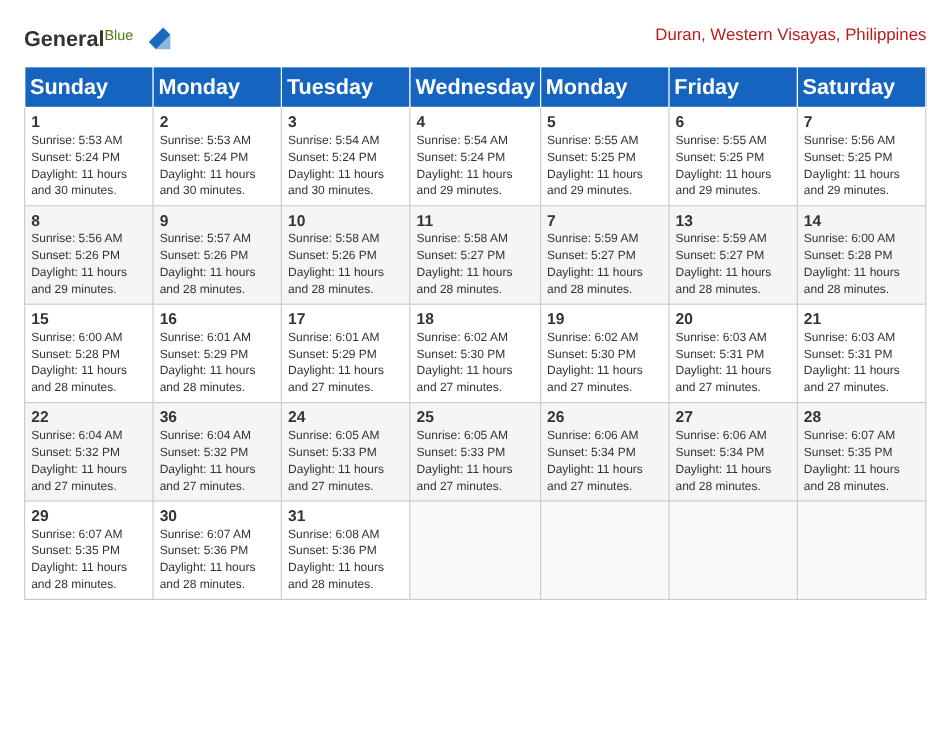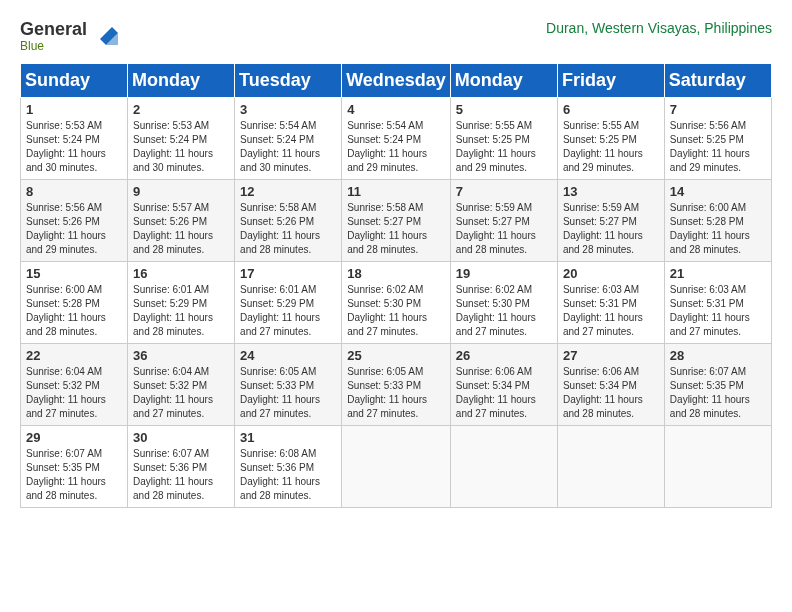--- a/index.html
+++ b/index.html
@@ -15,21 +15,20 @@
       align-items: flex-start;
       justify-content: space-between;
       margin-bottom: 10px;
     }
     .logo {
       display: flex;
       align-items: center;
     }
     .logo-text {
       display: flex;
-      flex-direction: column;
       line-height: 1.1;
     }
     .title-section {
       text-align: right;
     }
     .calendar {
       width: 100%;
       border-collapse: collapse;
       font-size: 11px;
     }
@@ -80,21 +79,21 @@
     <div class="logo-text">
       <span style="font-weight:bold;font-size:18px;color:#333;">General</span>
       <span style="font-weight:normal;font-size:12px;color:#4d7c0f;">Blue</span>
     </div>
     <svg width="30" height="30" viewBox="0 0 30 30" style="margin-left:3px;margin-top:-5px;">
       <polygon points="10,20 22,8 28,14 16,26" fill="#1a6bbf"></polygon>
       <polygon points="16,26 28,14 28,26" fill="#1a6bbf" opacity="0.5"></polygon>
     </svg>
   </div>
   <div class="title-section">
-    <div style="font-size:14px;color:#15803d;">Duran, Western Visayas, Philippines</div>
+    <div style="font-size:14px;color:#b91c1c;">Duran, Western Visayas, Philippines</div>
   </div>
 </div>
 
 <table class="calendar">
   <thead>
     <tr>
       <th>Sunday</th>
       <th>Monday</th>
       <th>Tuesday</th>
       <th>Wednesday</th>
@@ -118,21 +117,21 @@
         <td><span class="day-number">6</span>
 <span class="day-info">Sunrise: 5:55 AM<br>Sunset: 5:25 PM<br>Daylight: 11 hours and 29 minutes.</span></td>
         <td><span class="day-number">7</span>
 <span class="day-info">Sunrise: 5:56 AM<br>Sunset: 5:25 PM<br>Daylight: 11 hours and 29 minutes.</span></td>
       </tr>
       <tr>
         <td><span class="day-number">8</span>
 <span class="day-info">Sunrise: 5:56 AM<br>Sunset: 5:26 PM<br>Daylight: 11 hours and 29 minutes.</span></td>
         <td><span class="day-number">9</span>
 <span class="day-info">Sunrise: 5:57 AM<br>Sunset: 5:26 PM<br>Daylight: 11 hours and 28 minutes.</span></td>
-        <td><span class="day-number">12</span>
+        <td><span class="day-number">10</span>
 <span class="day-info">Sunrise: 5:58 AM<br>Sunset: 5:26 PM<br>Daylight: 11 hours and 28 minutes.</span></td>
         <td><span class="day-number">11</span>
 <span class="day-info">Sunrise: 5:58 AM<br>Sunset: 5:27 PM<br>Daylight: 11 hours and 28 minutes.</span></td>
         <td><span class="day-number">7</span>
 <span class="day-info">Sunrise: 5:59 AM<br>Sunset: 5:27 PM<br>Daylight: 11 hours and 28 minutes.</span></td>
         <td><span class="day-number">13</span>
 <span class="day-info">Sunrise: 5:59 AM<br>Sunset: 5:27 PM<br>Daylight: 11 hours and 28 minutes.</span></td>
         <td><span class="day-number">14</span>
 <span class="day-info">Sunrise: 6:00 AM<br>Sunset: 5:28 PM<br>Daylight: 11 hours and 28 minutes.</span></td>
       </tr>

